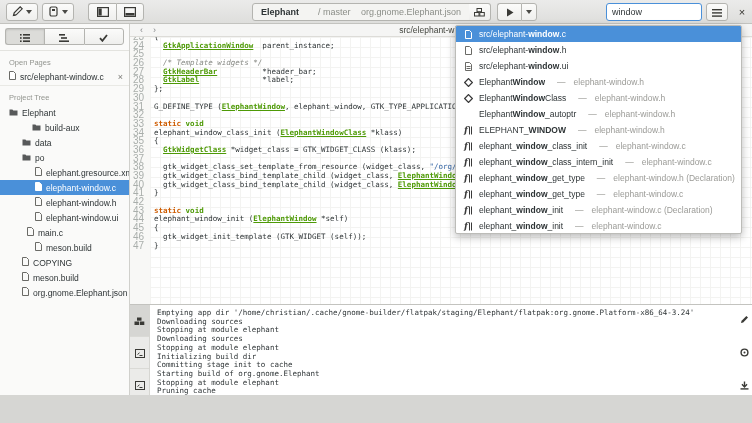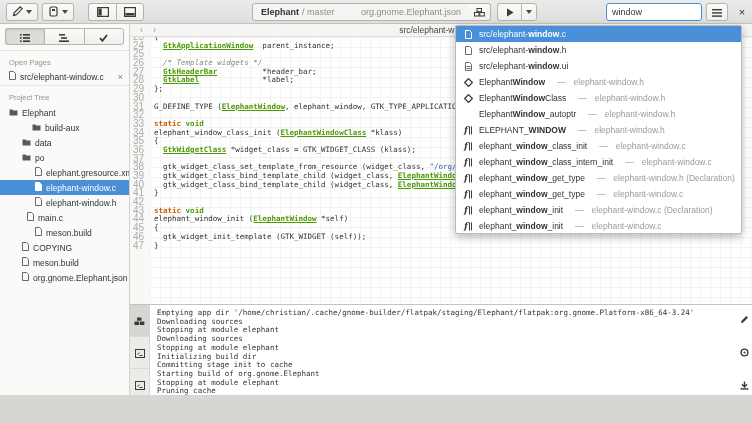--- a/index.html
+++ b/index.html
@@ -17,21 +17,21 @@
   .caret { width:0; height:0; border-left:3px solid transparent; border-right:3px solid transparent;
            border-top:4px solid #4a4a46; }
   .linked { position:absolute; top:3px; display:flex; }
   .linked .hbtn { position:static; border-radius:0; border-right-width:0; }
   .linked .hbtn:first-child { border-radius:3px 0 0 3px; }
   .linked .hbtn:last-child { border-radius:0 3px 3px 0; border-right-width:1px; }
   .omnibar { position:absolute; left:252px; top:3px; width:218px; height:18px;
              background:#f4f4f2; border:1px solid #b4b4b0; border-radius:3px 0 0 3px;
              display:flex; align-items:center; padding:0 8px; font-size:9px; }
   .omnibar .proj { font-weight:bold; color:#2e3436; }
-  .omnibar .branch { color:#8b8e88; margin-left:3px; }
+  .omnibar .branch { color:#8b8e88; margin-left:19px; }
   .omnibar .config { margin-left:auto; color:#8b8e88; }
   .searchbox { position:absolute; left:606px; top:3px; width:96px; height:18px;
                border:1px solid #4a90d9; border-radius:3px; background:#fff; font-size:9px;
                padding:0 5px; color:#2e3436; outline:none; font-family:"Liberation Sans",sans-serif;}
   .closex { position:absolute; left:734px; top:3px; width:16px; height:18px; display:flex;
             align-items:center; justify-content:center; font-size:11px; color:#35342f; }
 
   
   .sidebar { position:absolute; top:24px; left:0; width:130px; height:399px;
              background:#fafaf9; border-right:1px solid #d0d0cc; overflow:hidden; }
@@ -262,20 +262,26 @@
           <span><svg width="7" height="9" viewBox="0 0 7 9">
               <path d="M0.5 0.5 H4.5 L6.5 2.5 V8.5 H0.5 Z" fill="none" stroke="#ffffff"></path>
             </svg></span>
           <span>elephant-window.c</span>
         </div>
         <div class="treerow" style="padding-left: 35px;">
           <span><svg width="7" height="9" viewBox="0 0 7 9">
               <path d="M0.5 0.5 H4.5 L6.5 2.5 V8.5 H0.5 Z" fill="none" stroke="#6a6a66"></path>
             </svg></span>
           <span>elephant-window.h</span>
+        </div>
+        <div class="treerow" style="padding-left: 35px;">
+          <span><svg width="7" height="9" viewBox="0 0 7 9">
+              <path d="M0.5 0.5 H4.5 L6.5 2.5 V8.5 H0.5 Z" fill="none" stroke="#6a6a66"></path>
+            </svg></span>
+          <span>elephant-window.ui</span>
         </div>
         <div class="treerow" style="padding-left: 27px;">
           <span><svg width="7" height="9" viewBox="0 0 7 9">
               <path d="M0.5 0.5 H4.5 L6.5 2.5 V8.5 H0.5 Z" fill="none" stroke="#6a6a66"></path>
             </svg></span>
           <span>main.c</span>
         </div>
         <div class="treerow" style="padding-left: 35px;">
           <span><svg width="7" height="9" viewBox="0 0 7 9">
               <path d="M0.5 0.5 H4.5 L6.5 2.5 V8.5 H0.5 Z" fill="none" stroke="#6a6a66"></path>

